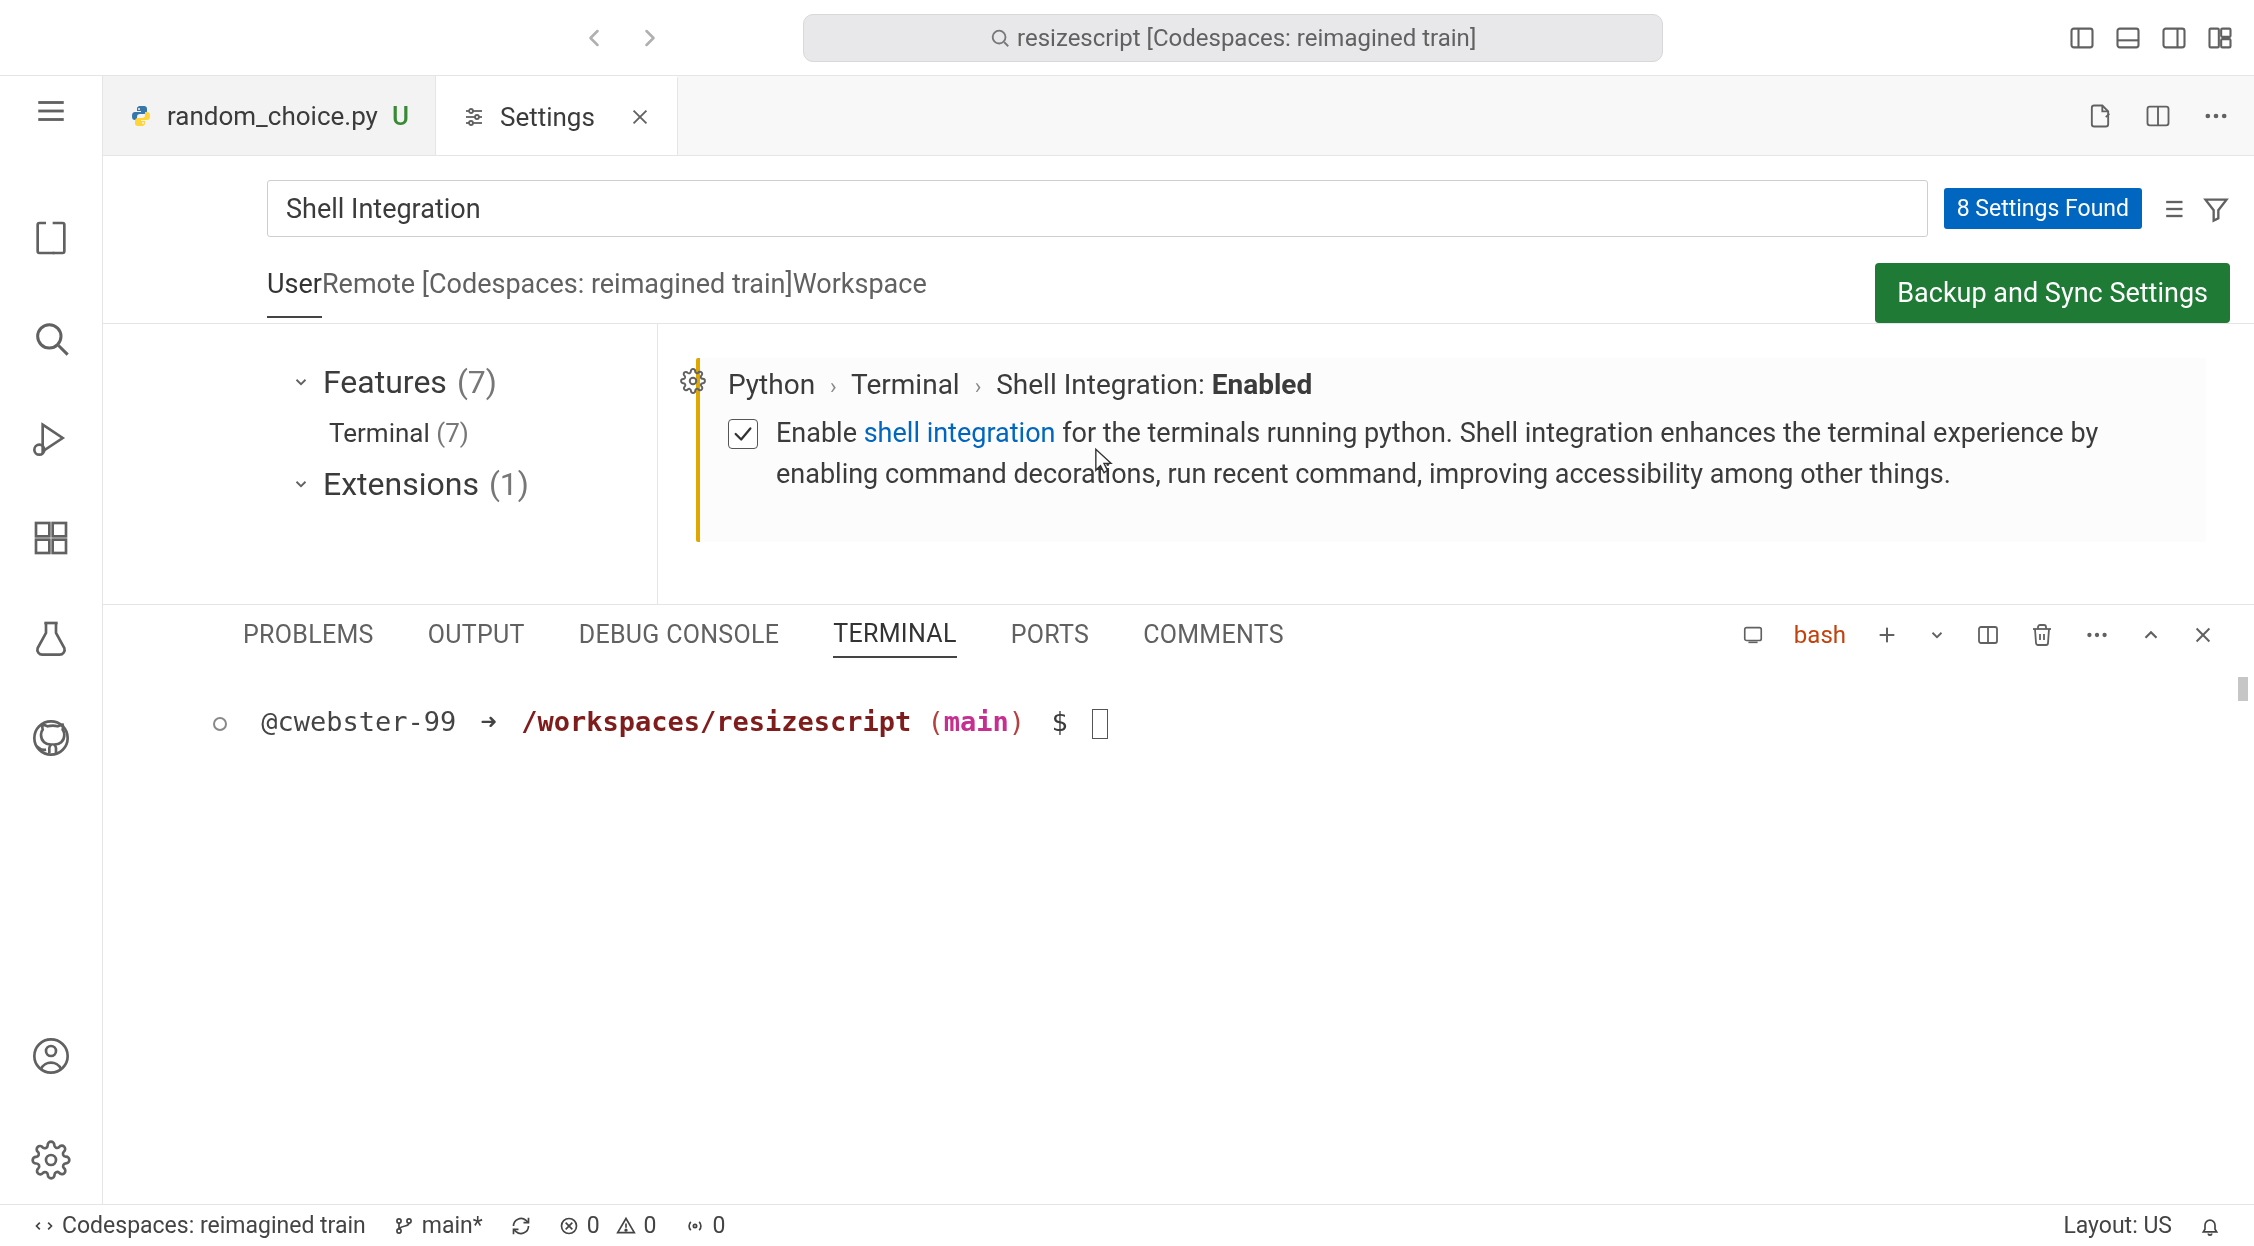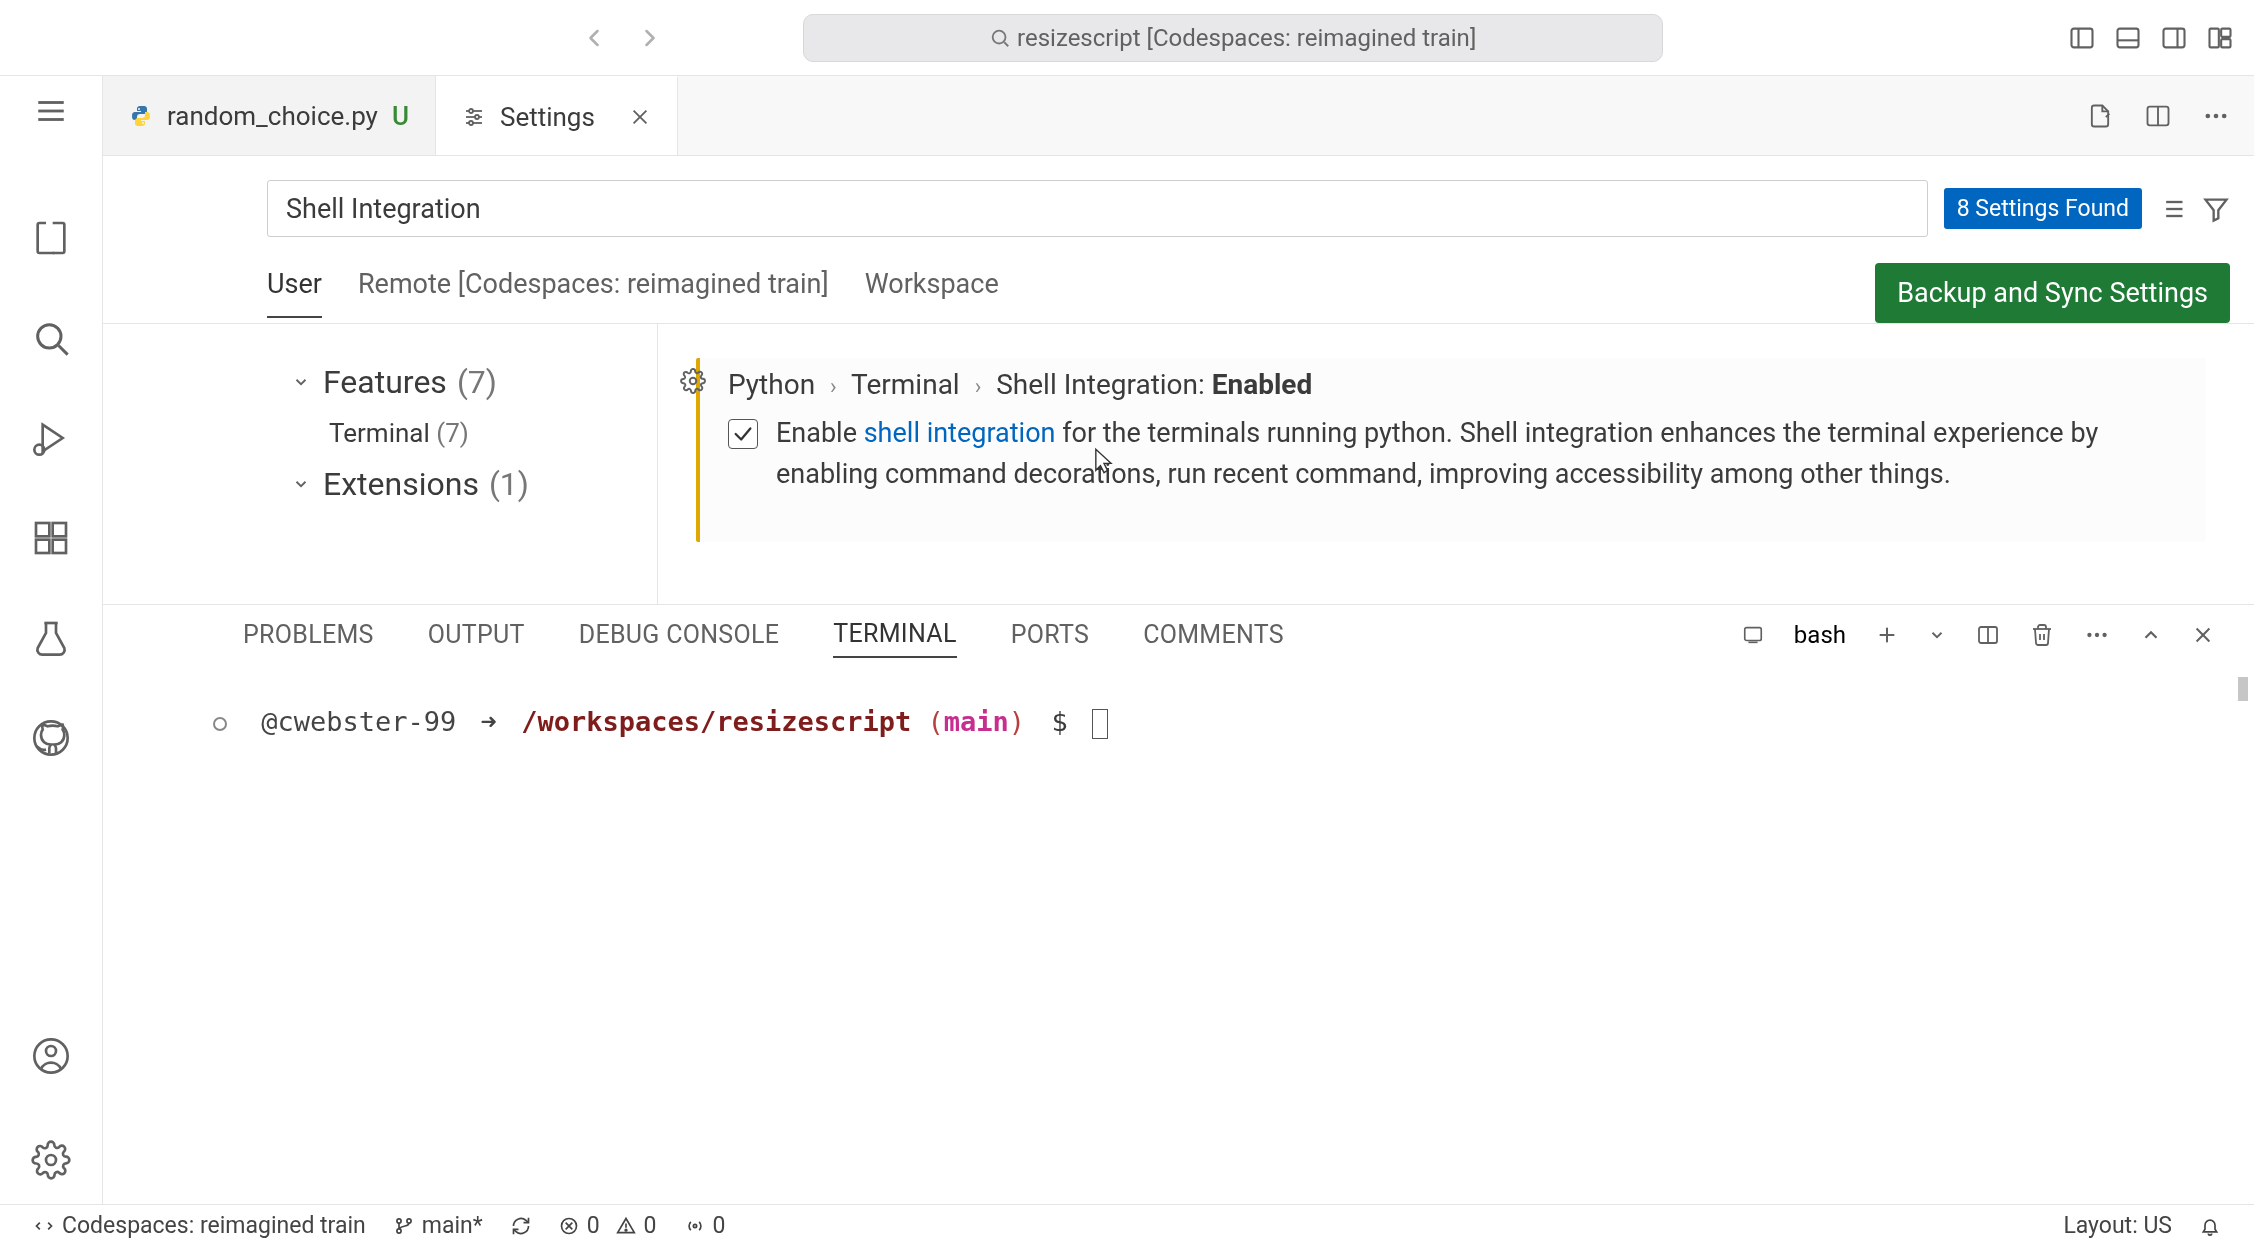--- a/index.html
+++ b/index.html
@@ -111,21 +111,21 @@
   }
 
   
   .scope-row {
     display: flex;
     align-items: center;
     padding: 26px 24px 0 164px;
     border-bottom: 1px solid #e5e5e5;
     position: relative;
   }
-  .scope-tabs { display: flex; gap: 36px; font-size: 27px; }
+  .scope-tabs { display: flex; font-size: 27px; }
   .scope-tab { padding-bottom: 16px; color: #616161; cursor: pointer; }
   .scope-tab.active { color: #333333; border-bottom: 2px solid #444; }
   .backup-btn {
     margin-left: auto;
     background: #1f7a35;
     color: #ffffff;
     font-size: 27px;
     padding: 14px 22px;
     border-radius: 4px;
   }
@@ -171,21 +171,21 @@
     height: 60px;
     display: flex;
     align-items: center;
     padding: 0 40px 0 140px;
     gap: 54px;
     border-bottom: 1px solid transparent;
   }
   .panel-tab { font-size: 25px; color: #616161; letter-spacing: 0.3px; cursor: pointer; padding-bottom: 8px; padding-top:8px;}
   .panel-tab.active { color: #333; border-bottom: 2px solid #444; }
   .panel-actions { margin-left: auto; display: flex; align-items: center; gap: 30px; }
-  .panel-term-name { font-size: 24px; color: #000000; }
+  .panel-term-name { font-size: 24px; color: #c2410c; }
 
   .terminal-body {
     flex: 1;
     padding: 38px 40px 0 110px;
     font-family: "Menlo", "Consolas", monospace;
     font-size: 27px;
     line-height: 1.4;
     position: relative;
   }
   .term-circle {

